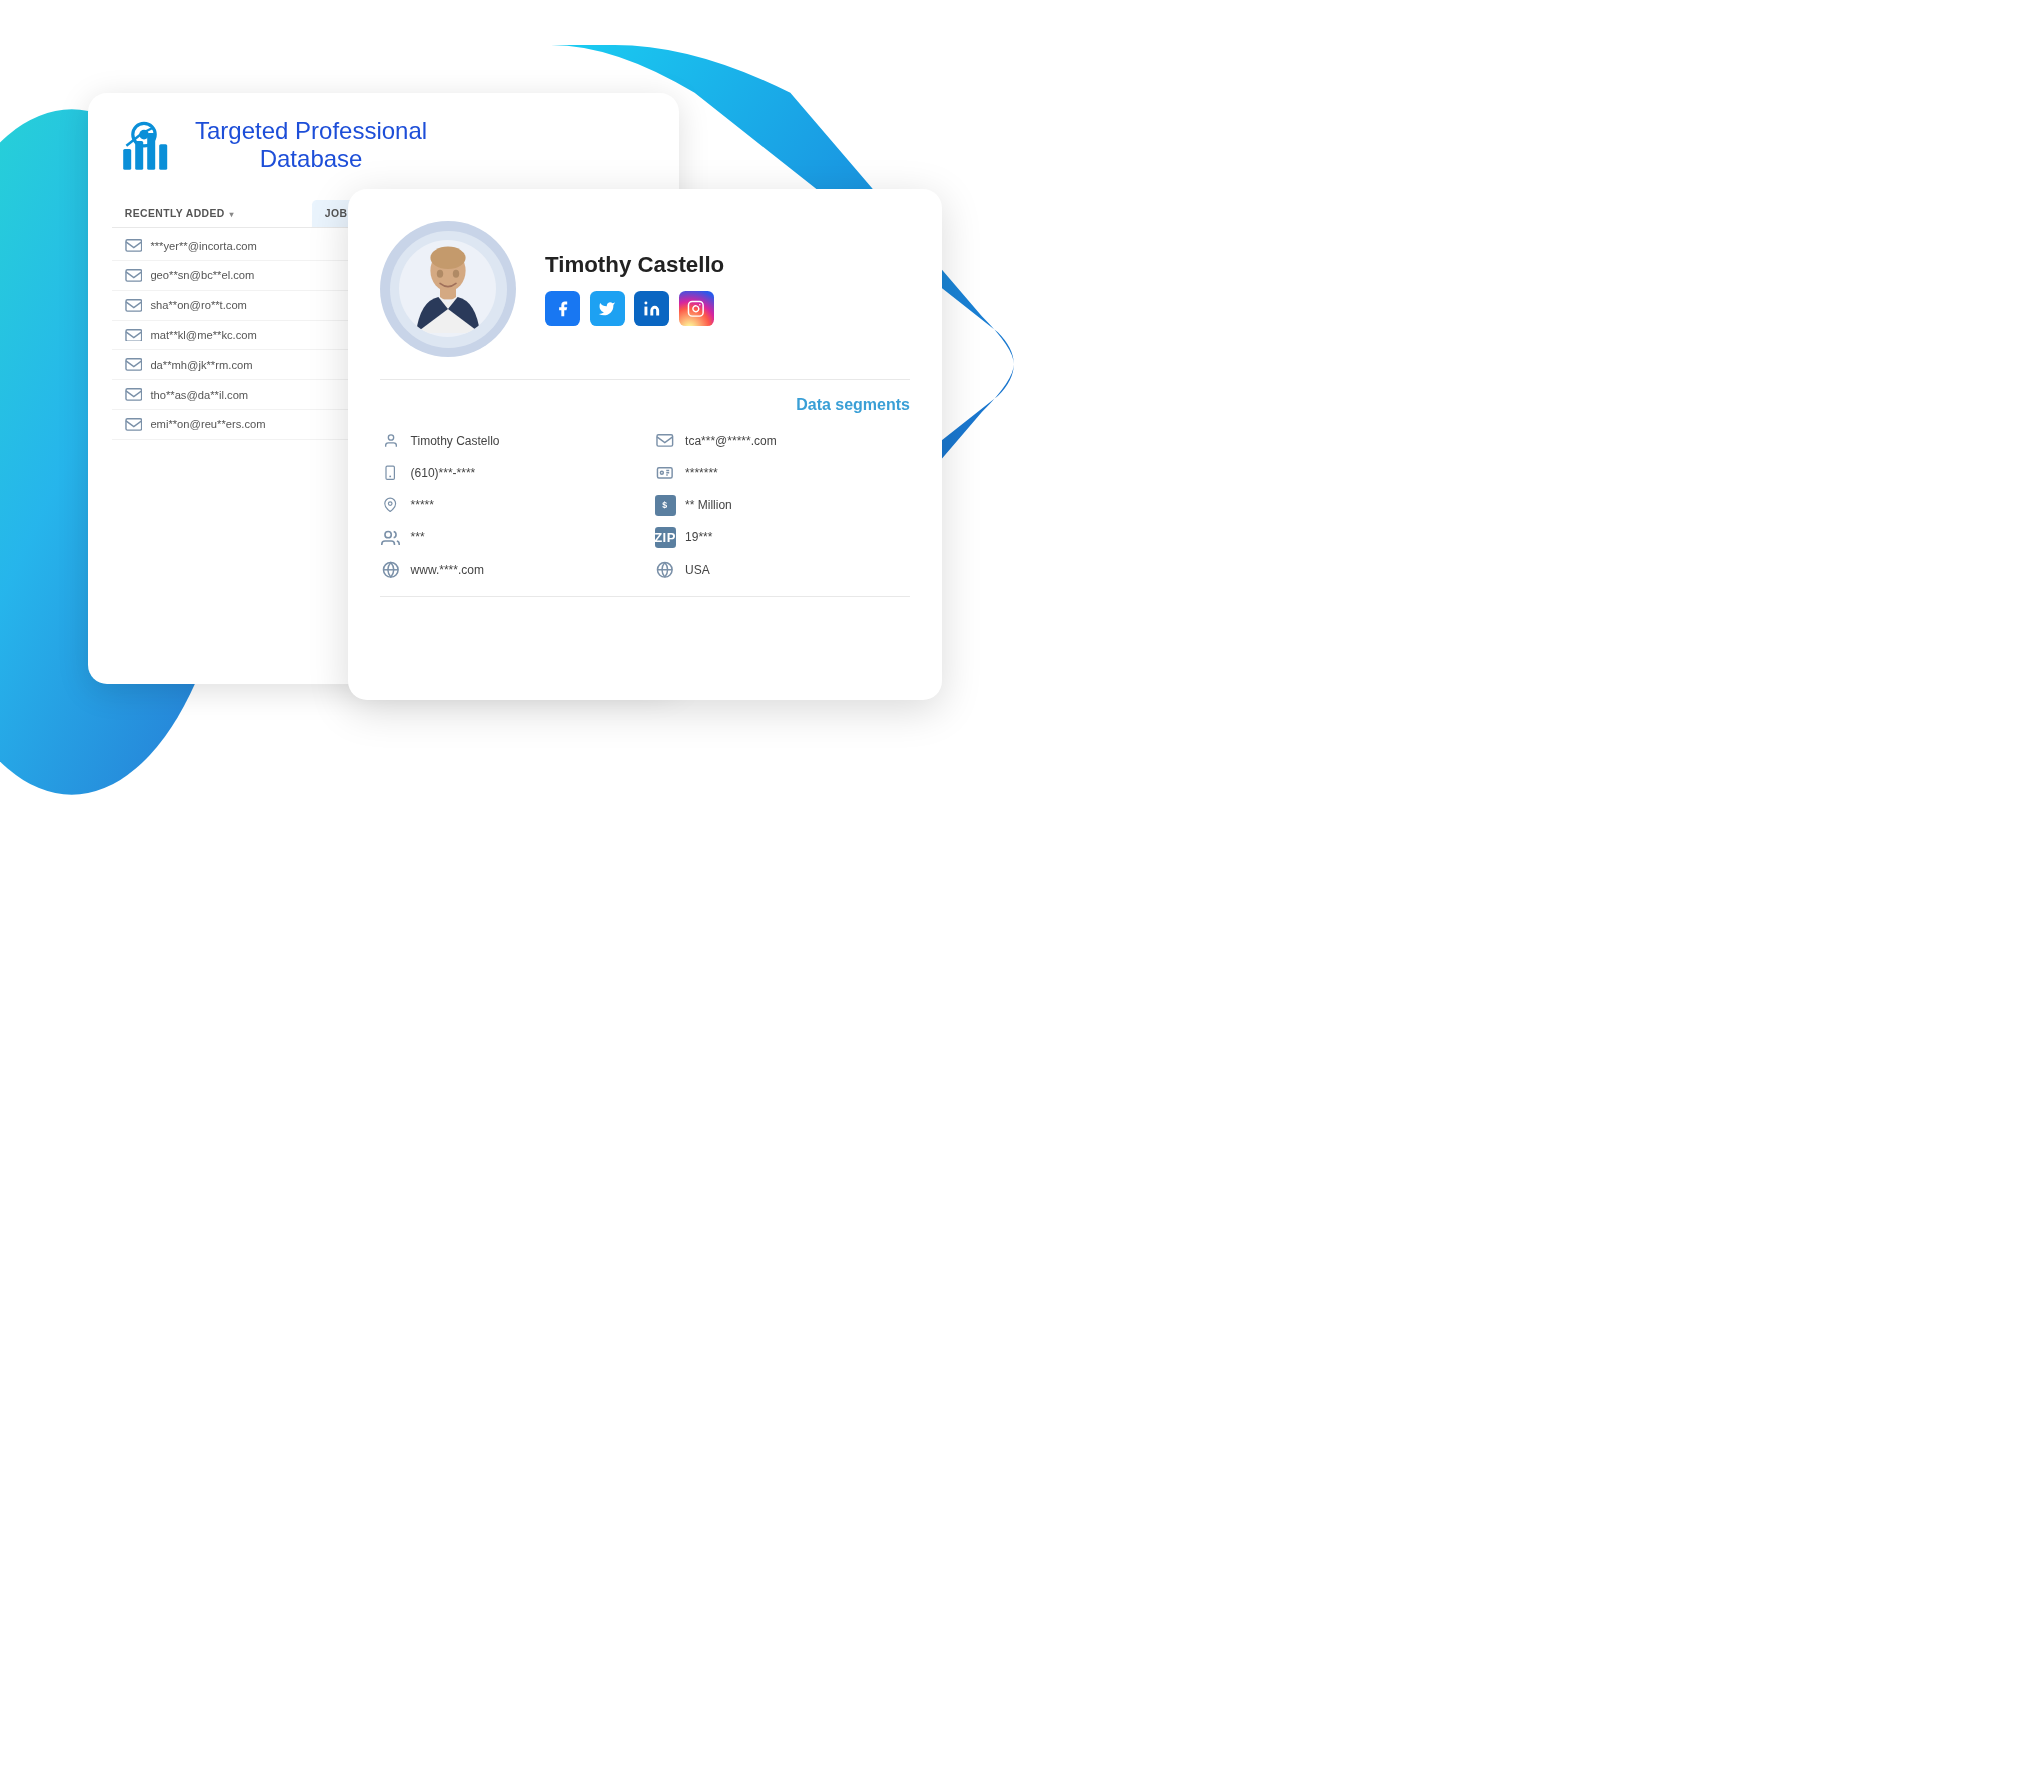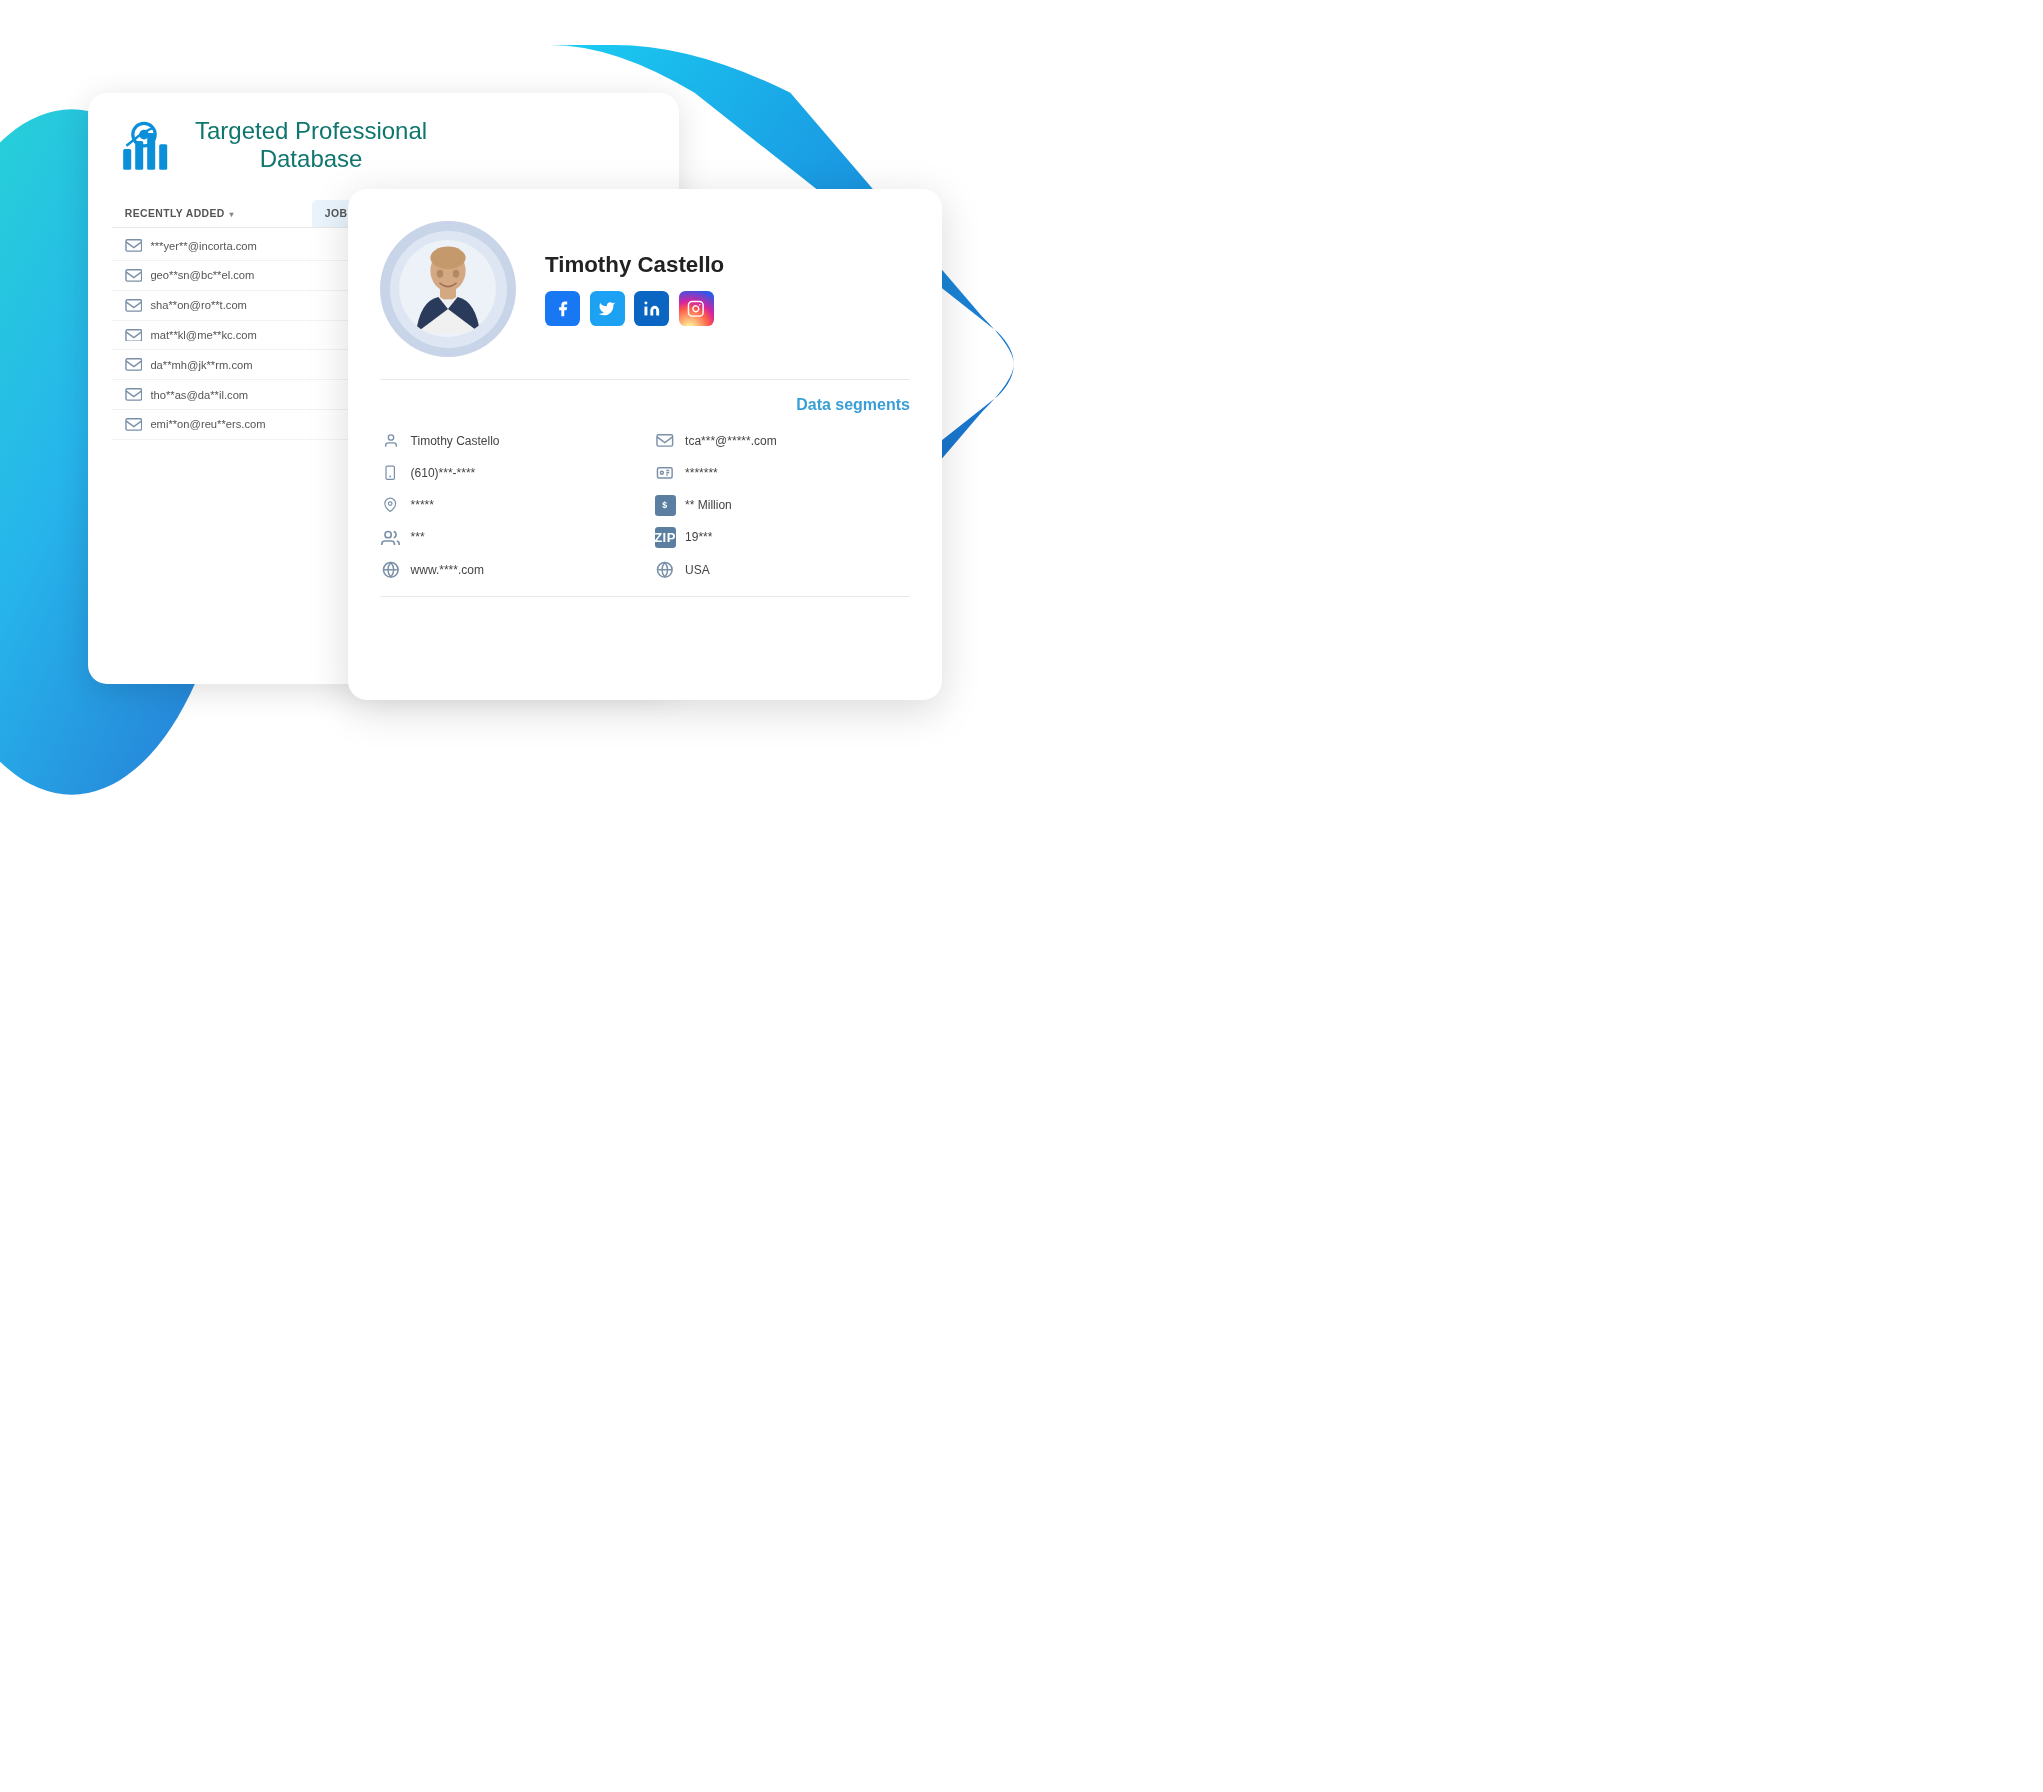--- a/index.html
+++ b/index.html
@@ -305,21 +305,21 @@
       <svg class="db-logo-icon" viewBox="0 0 80 80">
         <circle cx="40" cy="22" r="14" fill="none" stroke="#0a8fd8" stroke-width="4"></circle>
         <circle cx="40" cy="22" r="6" fill="#0a8fd8"></circle>
         <rect x="14" y="40" width="10" height="26" rx="2" fill="#0a8fd8"></rect>
         <rect x="29" y="30" width="10" height="36" rx="2" fill="#0a8fd8"></rect>
         <rect x="44" y="20" width="10" height="46" rx="2" fill="#0a8fd8"></rect>
         <rect x="59" y="34" width="10" height="32" rx="2" fill="#0a8fd8"></rect>
         <line x1="18" y1="36" x2="38" y2="20" stroke="#0a8fd8" stroke-width="3"></line>
         <line x1="38" y1="20" x2="50" y2="14" stroke="#0a8fd8" stroke-width="3"></line>
       </svg>
-      <div style="font-size: 24px; color: #0f766e; font-weight: 400; text-align: center;">Targeted Professional<br>Database</div>
+      <div style="font-size: 24px; color: #1d4ed8; font-weight: 400; text-align: center;">Targeted Professional<br>Database</div>
     </div>
 
     <div class="db-table-headers">
       <div class="db-col-header recently-added">
         <span>RECENTLY ADDED</span>
         <span class="chevron">▾</span>
       </div>
       <div class="db-col-header job-title">
         <span>JOB TITLE</span>
         <span class="chevron">▾</span>

